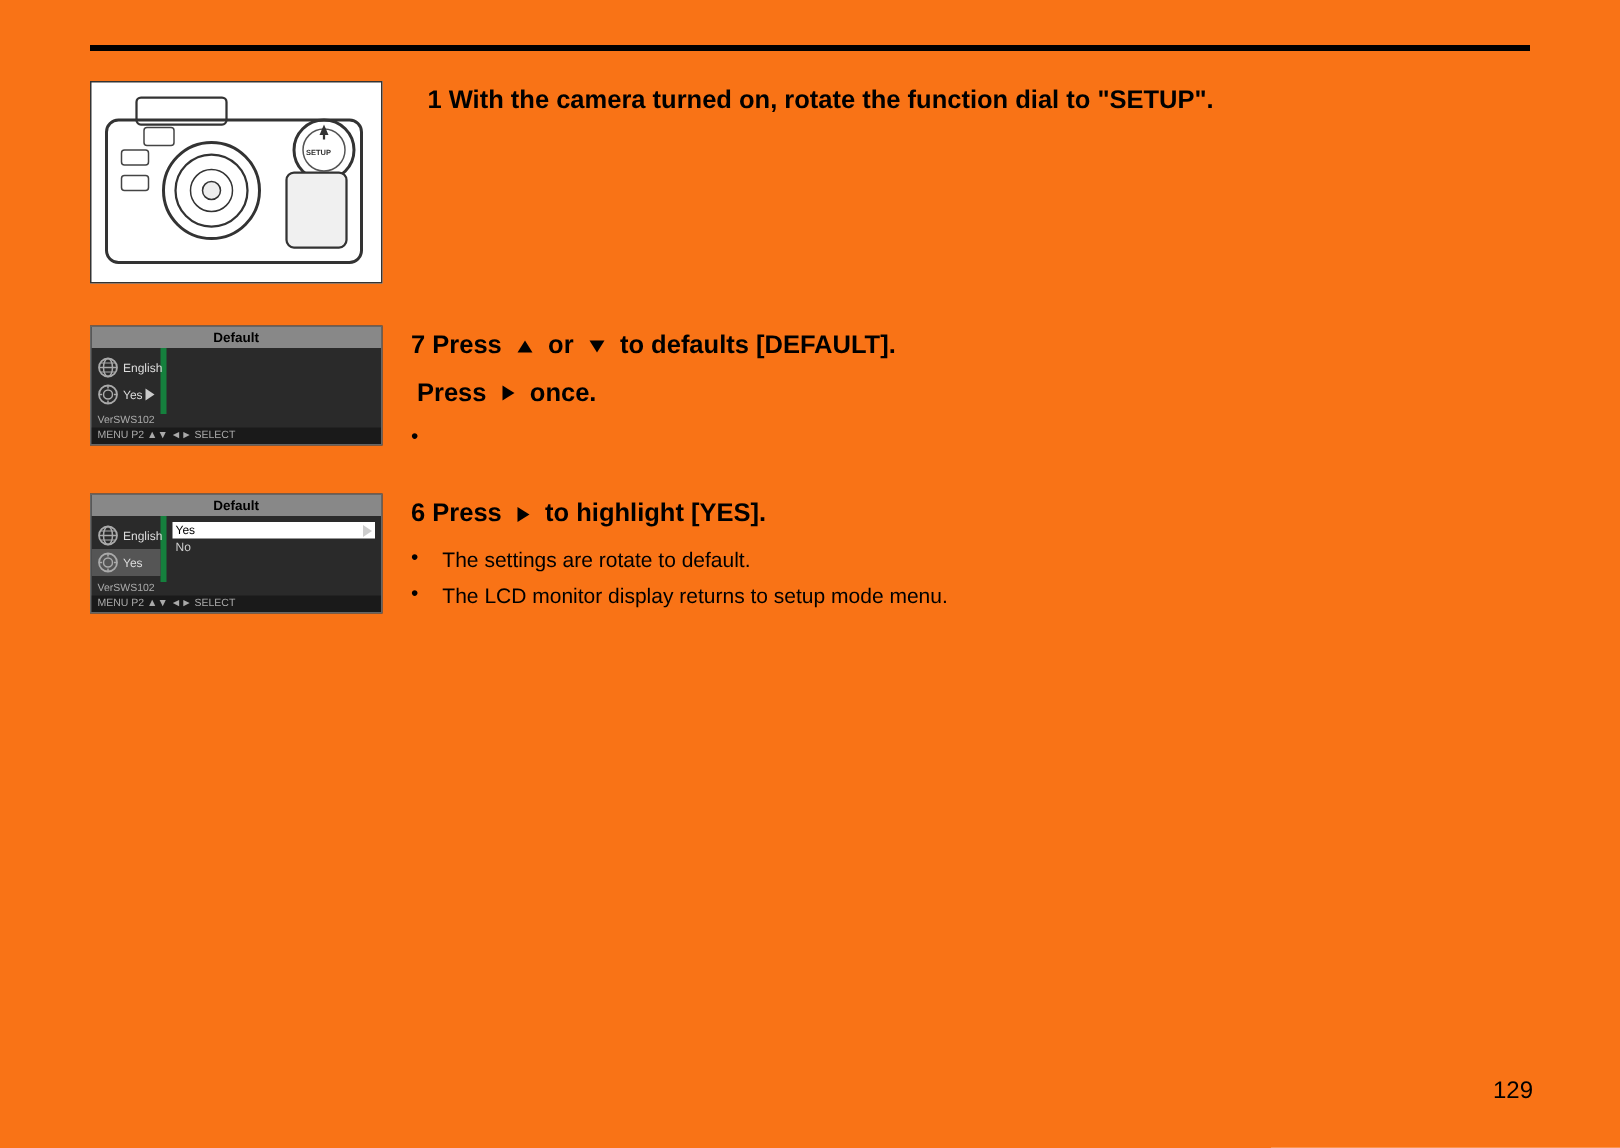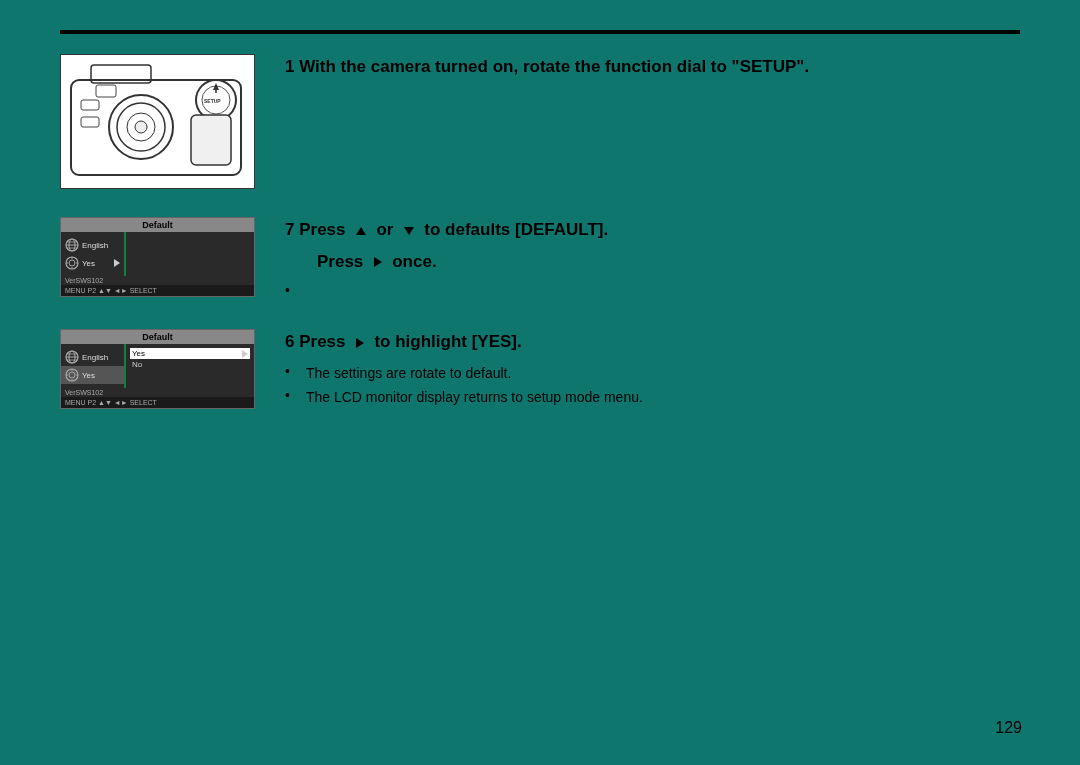--- a/index.html
+++ b/index.html
@@ -8,21 +8,21 @@
       height: 765px;
       background: #ffffff;
       font-family: Arial, sans-serif;
       position: relative;
       overflow: hidden;
     }
 
     .page-container {
       width: 1080px;
       height: 765px;
-      background: #0f766e;
+      background: #f97316;
       position: relative;
       padding: 30px 60px 30px 60px;
     }
 
     
     .top-border {
       width: 100%;
       height: 4px;
       background: #000000;
       margin-bottom: 0;
@@ -57,21 +57,21 @@
     .step2-row {
       display: flex;
       flex-direction: row;
       align-items: flex-start;
       margin-bottom: 28px;
     }
 
     .menu-screenshot {
       width: 195px;
       flex-shrink: 0;
-      margin-right: 30px;
+      margin-right: 19px;
     }
 
     .menu-box {
       border: 1.5px solid #666;
       background: #2a2a2a;
       width: 195px;
       font-size: 9px;
       color: #fff;
       overflow: hidden;
     }
@@ -84,22 +84,22 @@
       padding: 2px 4px;
       font-size: 9px;
     }
 
     .menu-body {
       display: flex;
       flex-direction: row;
     }
 
     .menu-left {
-      width: 65px;
-      border-right: 2px solid #15803d;
+      width: 50px;
+      border-right: 4px solid #15803d;
       padding: 4px 0;
     }
 
     .menu-row {
       display: flex;
       align-items: center;
       padding: 2px 4px;
       font-size: 8px;
       color: #ddd;
     }
@@ -324,21 +324,21 @@
         </div>
       </div>
       <div class="step-instructions">
         <div class="step-number-text">
           <span>7  Press</span>
           &nbsp;<span class="tri-up"></span>&nbsp;
           <span>or</span>&nbsp;
           <span class="tri-down"></span>&nbsp;
           <span>to defaults [DEFAULT].</span>
         </div>
-        <div class="step-number-text" style="margin-left: 32px;">
+        <div class="step-number-text" style="margin-left: 4px;">
           <span>Press</span>
           &nbsp;<span class="tri-right"></span>&nbsp;
           <span>once.</span>
         </div>
         <div class="bullet-item" style="margin-top: 8px;">
           <span class="bullet-dot">•</span>
         </div>
       </div>
     </div>
 

